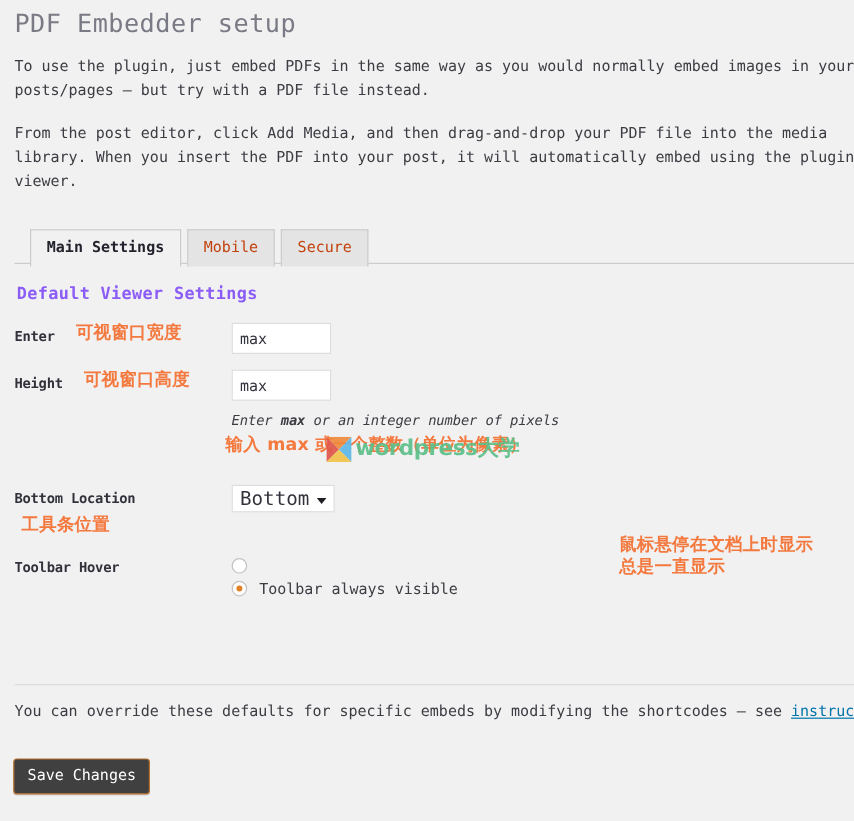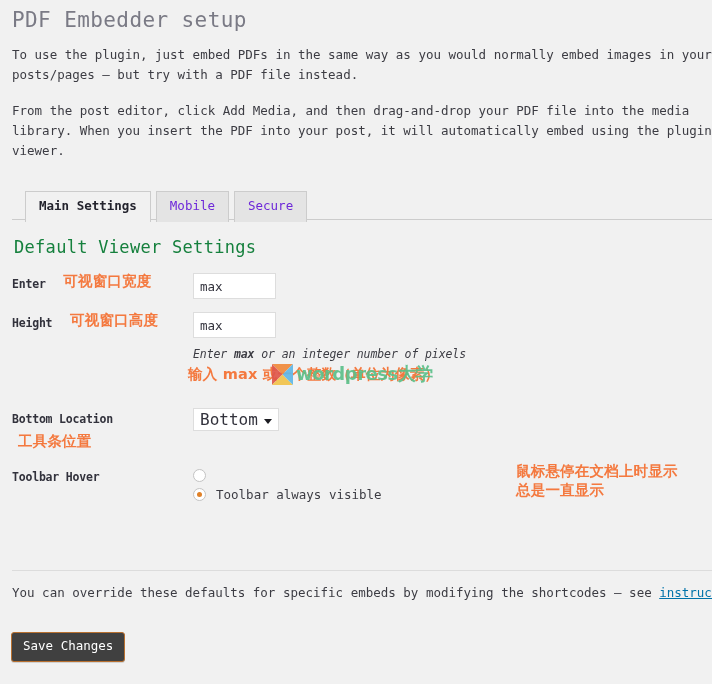--- a/index.html
+++ b/index.html
@@ -57,37 +57,37 @@
   .tab {
     display: inline-block;
     position: relative;
     top: 6px;
     padding: 6px 13px 7px 13px;
     margin-right: 5px;
     font-size: 12.5px;
     border: 1px solid #ccc;
     border-bottom: none;
     background: #e4e4e4;
-    color: #6d28d9;
+    color: #c2410c;
     vertical-align: bottom;
     line-height: 1.35;
   }
   .tab.active {
     background: #f1f1f1;
     font-weight: bold;
     color: #23232d;
     border-color: #ccc;
     box-shadow: 0 1px 0 0 #f1f1f1;
   }
 
   
   .section-title {
-    font-size: 17px;
-    font-weight: normal;
-    color: #15803d;
+    font-size: 14px;
+    font-weight: bold;
+    color: #8b5cf6;
     margin: 17px 0 0 2px;
     letter-spacing: 0.3px;
   }
 
   
   .form {
     margin-top: 16px;
     position: relative;
   }
   .row {
@@ -250,21 +250,21 @@
     font-size: 12.5px;
     color: #3c3c43;
     line-height: 1.5;
     width: 345px;
   }
 
   
   .ann-right {
     position: absolute;
     left: 516px;
-    top: 462px;
+    top: 445px;
     line-height: 1.3;
   }
   .ann-right .cn { display: block; }
 
   
   .divider {
     border: none;
     border-top: 1px solid #dcdcdc;
     margin: 0;
     position: absolute;

